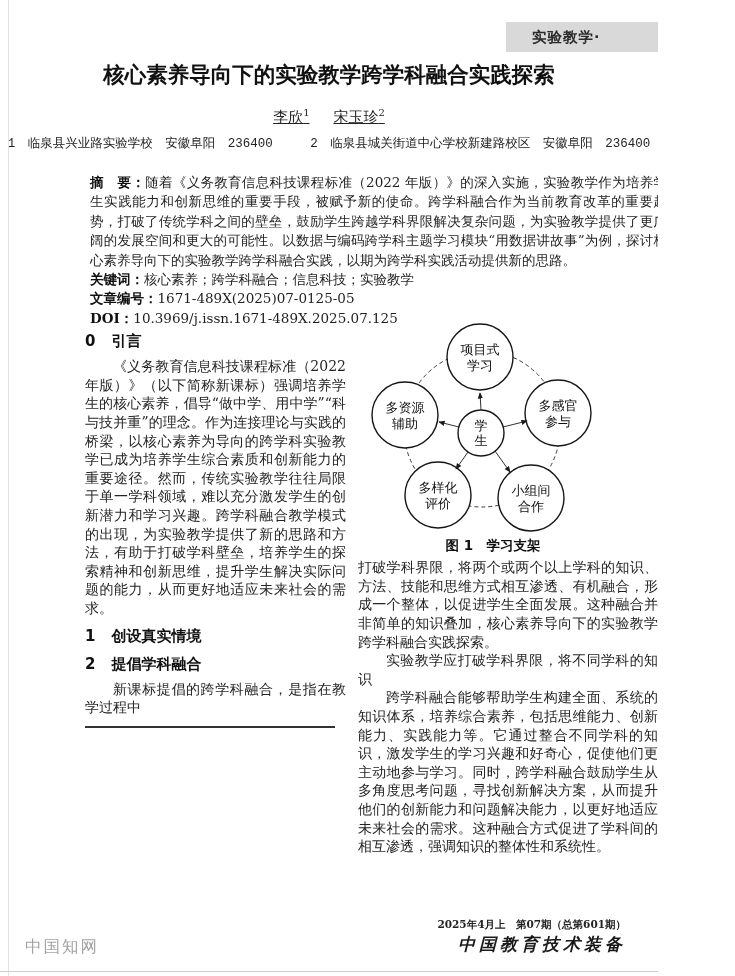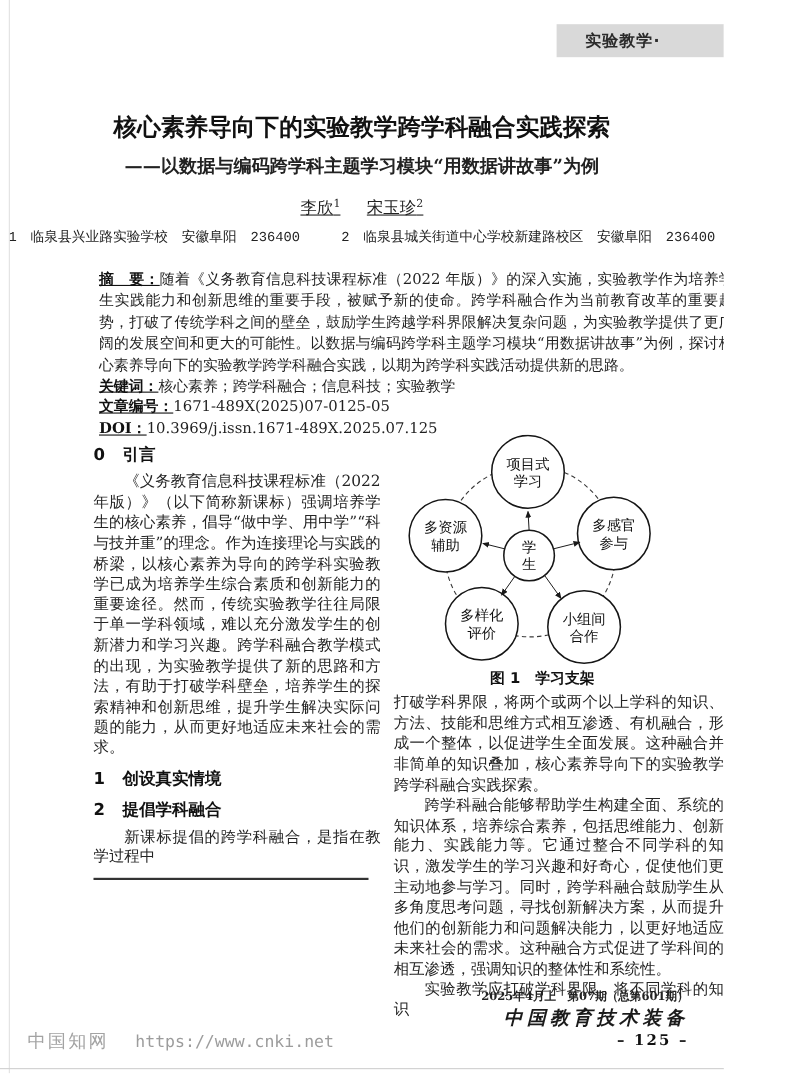--- a/index.html
+++ b/index.html
@@ -17,38 +17,38 @@
   
   .badge{
     position:absolute;top:22px;right:0;width:152px;height:30px;
     background:#d9d9d9;
     display:flex;align-items:center;box-sizing:border-box;padding-left:26px;
     font-family:"DejaVu Sans","Liberation Sans",sans-serif;
     font-weight:bold;font-size:14.5px;color:#2b2b2b;letter-spacing:1px;
   }
 
   
-  .title-block{padding-top:102px;text-align:center;}
+  .title-block{padding-top:60px;text-align:center;}
   .title{
     font-family:"DejaVu Sans","Liberation Sans",sans-serif;
     font-size:21.5px;font-weight:bold;line-height:30px;color:#111;
   }
   .subtitle{margin-top:7px;font-size:16.5px;font-weight:bold;line-height:24px;color:#222;}
   .authors{margin-top:13px;font-size:15px;line-height:20px;color:#222;}
   .authors .author{margin:0 12px;text-decoration:underline;}
   .authors sup{font-size:10px;}
   .affils{
     margin-top:9px;font-size:12.5px;line-height:17px;color:#222;
     font-family:Liberation Mono, monospace;font-weight:500;
   }
 
   
   .meta{margin:20px 68px 0 90px;width:577px;font-size:13.5px;line-height:19.4px;}
   .meta p{margin:0;text-align:justify;}
-  .meta .lbl{font-weight:bold;color:#111;text-decoration:underline;}
+  .meta .lbl{font-weight:bold;color:#111;}
 
   
   .columns{display:flex;margin-left:85px;margin-top:1px;gap:12px;}
   .col-left{width:296px;}
   .col-right{width:302px;}
   .sec-h{
     font-family:"DejaVu Sans","Liberation Sans",sans-serif;
     font-size:15px;font-weight:bold;color:#111;
     margin:8px 0 6px 0;line-height:20px;
   }
@@ -89,21 +89,20 @@
 <div class="page">
   <div class="edge-left"></div>
   <div class="edge-bottom"></div>
 
   <div class="badge">
     <span>实验教学·</span>
   </div>
 
   <div class="title-block">
     <div class="title">核心素养导向下的实验教学跨学科融合实践探索</div>
-    <div class="subtitle">——以数据与编码跨学科主题学习模块“用数据讲故事”为例</div>
     <div class="authors">
       <span class="author"><span>李欣</span><sup>1</sup></span><span class="author"><span>宋玉珍</span><sup>2</sup></span>
     </div>
     <div class="affils">1　临泉县兴业路实验学校　安徽阜阳　236400　　　2　临泉县城关街道中心学校新建路校区　安徽阜阳　236400</div>
   </div>
 
   <div class="meta">
     <p><span class="lbl">摘　要：</span><span>随着《义务教育信息科技课程标准（2022 年版）》的深入实施，实验教学作为培养学生实践能力和创新思维的重要手段，被赋予新的使命。跨学科融合作为当前教育改革的重要趋势，打破了传统学科之间的壁垒，鼓励学生跨越学科界限解决复杂问题，为实验教学提供了更广阔的发展空间和更大的可能性。以数据与编码跨学科主题学习模块“用数据讲故事”为例，探讨核心素养导向下的实验教学跨学科融合实践，以期为跨学科实践活动提供新的思路。</span></p>
     <p><span class="lbl">关键词：</span><span>核心素养；跨学科融合；信息科技；实验教学</span></p>
     <p><span class="lbl">文章编号：</span><span>1671-489X(2025)07-0125-05</span></p>
@@ -159,28 +158,26 @@
           <text class="fig-circle-label" x="80" y="185" text-anchor="middle">评价</text>
           <text class="fig-circle-label" x="173" y="172" text-anchor="middle">小组间</text>
           <text class="fig-circle-label" x="173" y="188" text-anchor="middle">合作</text>
           <text class="fig-circle-label" x="123" y="107" text-anchor="middle">学</text>
           <text class="fig-circle-label" x="123" y="122" text-anchor="middle">生</text>
         </svg>
         <div class="fig-caption">图 1　学习支架</div>
       </div>
 
       <p class="body">打破学科界限，将两个或两个以上学科的知识、方法、技能和思维方式相互渗透、有机融合，形成一个整体，以促进学生全面发展。这种融合并非简单的知识叠加，核心素养导向下的实验教学跨学科融合实践探索。</p>
+      <p class="body indent">实验教学应打破学科界限，将不同学科的知识</p>
       <p class="body indent">跨学科融合能够帮助学生构建全面、系统的知识体系，培养综合素养，包括思维能力、创新能力、实践能力等。它通过整合不同学科的知识，激发学生的学习兴趣和好奇心，促使他们更主动地参与学习。同时，跨学科融合鼓励学生从多角度思考问题，寻找创新解决方案，从而提升他们的创新能力和问题解决能力，以更好地适应未来社会的需求。这种融合方式促进了学科间的相互渗透，强调知识的整体性和系统性。</p>
-      <p class="body indent">实验教学应打破学科界限，将不同学科的知识</p>
     </div>
   </div>
 
   <div class="footer">
     <div class="issue">2025年4月上　第07期（总第601期）</div>
     <div class="journal">中国教育技术装备</div>
-    <div class="pageno">– 125 –</div>
   </div>
 
   <div class="watermark">
     <span class="wm-name">中国知网</span>
-    <span class="wm-url">https://www.cnki.net</span>
   </div>
 </div>
 
 </body></html>

